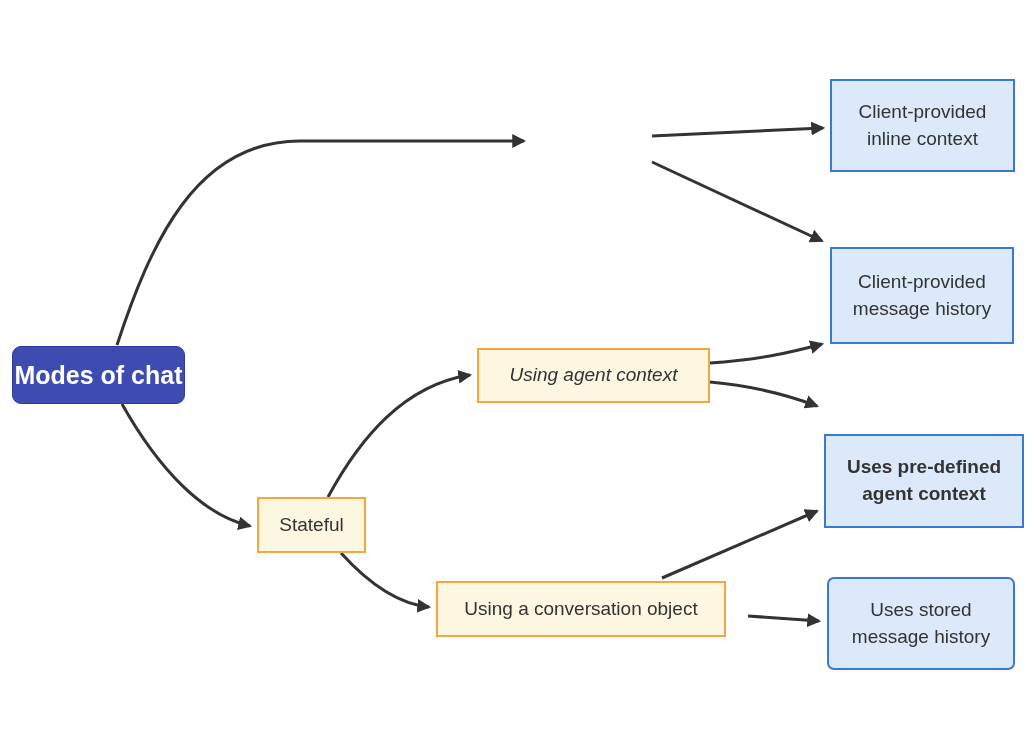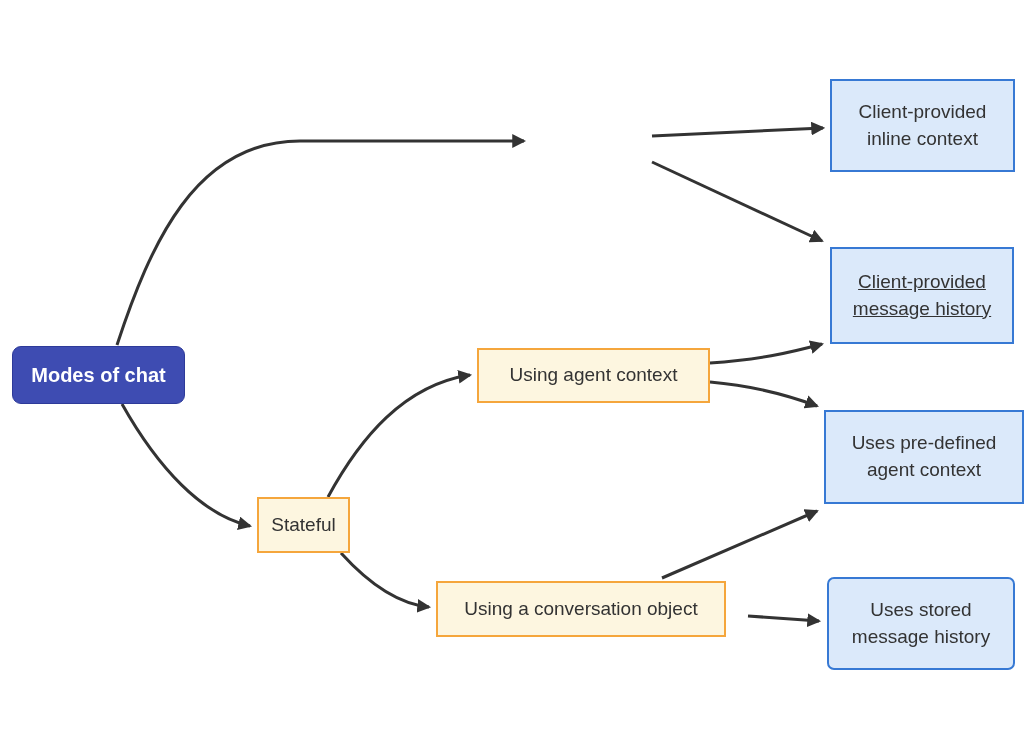--- a/index.html
+++ b/index.html
@@ -49,21 +49,21 @@
     background: var(--leaf-fill, #DBE9FA);
     border: 2px solid var(--leaf-border, #3779D4);
     padding: 0 12px;
   }
   .node.root {
     background: var(--root-fill, #3E4CB2);
     border: 1px solid var(--root-border, #2D3A99);
     border-radius: 9px;
     color: var(--root-text, #FFFFFF);
     font-weight: bold;
-    font-size: 20px;
+    font-size: 25px;
   }
 </style>
 </head>
 <body>
 
 <div class="stage">
 
   <svg class="edges" viewBox="0 0 1034 750">
     <defs>
       <marker id="arrowhead" viewBox="0 0 10 10" refX="8.5" refY="5" markerWidth="4.6" markerHeight="4.6" orient="auto">
@@ -78,27 +78,27 @@
     <path class="edge" d="M341,553 C370,585 398,604 429,607" marker-end="url(#arrowhead)"></path>
     <path class="edge" d="M710,363 C757,360 789,353 822,344" marker-end="url(#arrowhead)"></path>
     <path class="edge" d="M710,382 C757,386 790,396 817,406" marker-end="url(#arrowhead)"></path>
     <path class="edge" d="M662,578 L817,511" marker-end="url(#arrowhead)"></path>
     <path class="edge" d="M748,616 L819,621" marker-end="url(#arrowhead)"></path>
   </svg>
 
   <div class="node root" style="left:12px; top:346px; width:173px; height:58px;">Modes of chat</div>
 
 
-  <div class="node branch" style="left:257px; top:497px; width:93px; height:56px;">Stateful</div>
+  <div class="node branch" style="left:257px; top:497px; width:109px; height:56px;">Stateful</div>
 
-  <div class="node branch" style="left:477px; top:348px; width:233px; height:55px;">Using agent context</div>
+  <div class="node branch" style="left:477px; top:348px; width:233px; height:55px;font-style:italic;">Using agent context</div>
 
   <div class="node branch" style="left:436px; top:581px; width:290px; height:56px;">Using a conversation object</div>
 
   <div class="node leaf" style="left:830px; top:79px; width:185px; height:93px;">Client-provided inline context</div>
 
-  <div class="node leaf" style="left:830px; top:247px; width:184px; height:97px;text-decoration:underline;">Client-provided message history</div>
+  <div class="node leaf" style="left:830px; top:247px; width:184px; height:97px;">Client-provided message history</div>
 
-  <div class="node leaf" style="left:824px; top:410px; width:200px; height:94px;">Uses pre-defined agent context</div>
+  <div class="node leaf" style="left:824px; top:434px; width:200px; height:94px;font-weight:bold;">Uses pre-defined agent context</div>
 
   <div class="node leaf" style="left:827px; top:577px; width:188px; height:93px;border-radius:7px;">Uses stored message history</div>
 
 </div>
 
 </body></html>

